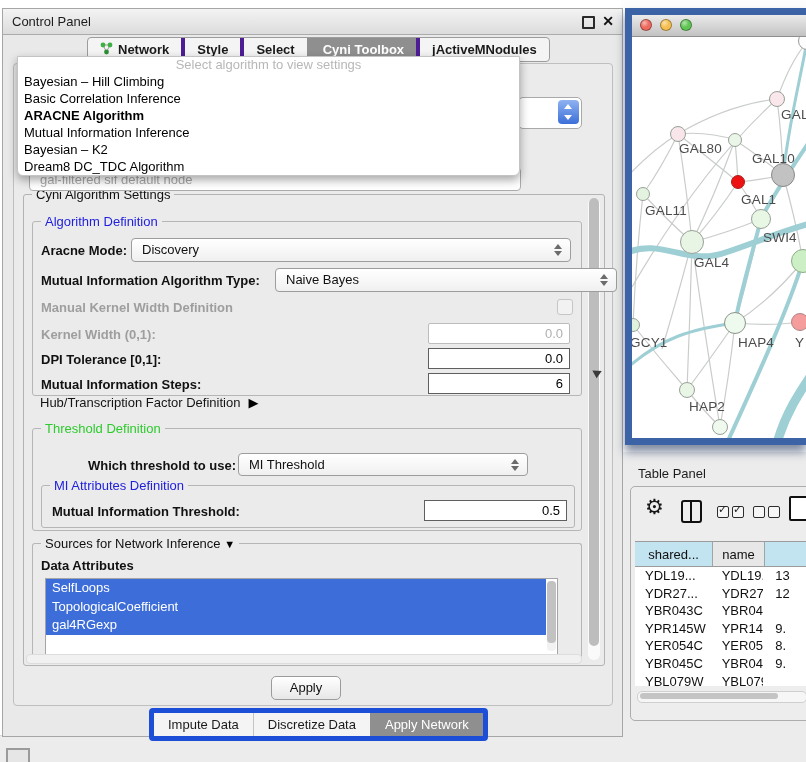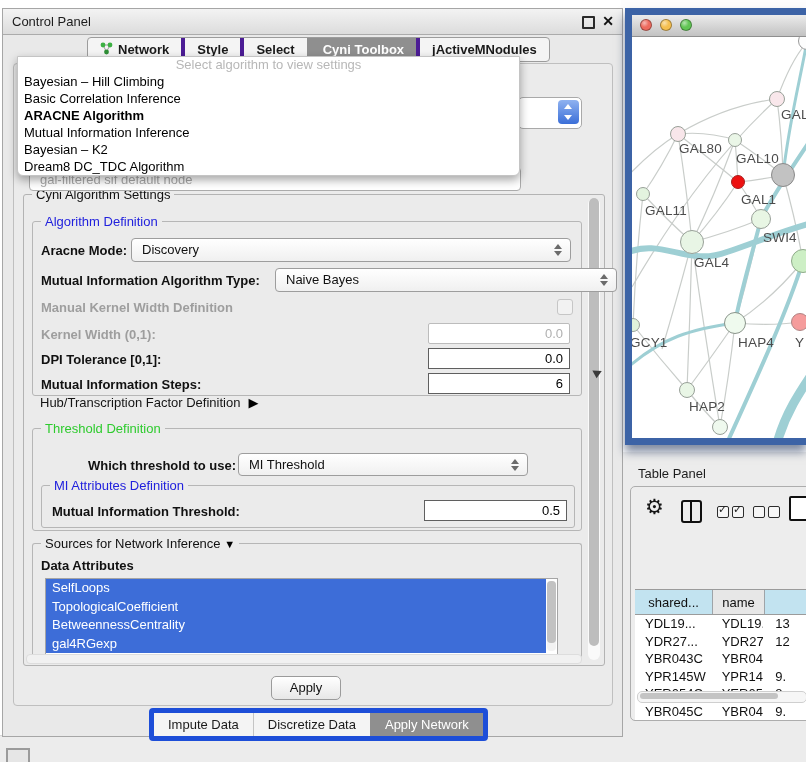--- a/index.html
+++ b/index.html
@@ -118,21 +118,21 @@
   .tp-label{left:638px;top:466px;color:#1d1d1d;z-index:2;}
   .tpanel{left:630px;top:486px;width:176px;height:233px;background:#ededed;border:1px solid #adadad;
           border-radius:5px 0 0 5px;z-index:2;overflow:hidden;}
   .gear{position:absolute;left:14px;top:8px;font-size:21px;color:#161616;}
   .cols-ic{position:absolute;left:50px;top:13px;width:17px;height:19px;border:2.5px solid #101010;border-radius:3px;}
   .cols-ic:after{content:"";position:absolute;left:6.5px;top:0;bottom:0;width:2.5px;background:#101010;}
   .cbx{position:absolute;width:10px;height:10px;border:1.5px solid #2c2c2c;border-radius:2px;background:#f6f6f6;}
   .cbx .m{position:absolute;left:0px;top:-4px;font-size:11px;color:#222;}
   .doc-ic{position:absolute;left:158px;top:9px;width:16px;height:21px;border:2.5px solid #101010;border-radius:2px;background:#fff;}
   .ttable{position:absolute;left:4px;top:54px;width:172px;height:144px;overflow:hidden;background:#fff;
-          border-top:1px solid #9b9b9b;margin-top:48px;}
+          border-top:1px solid #9b9b9b;}
   .thead{display:flex;height:24px;border-bottom:1px solid #9b9b9b;}
   .th{box-sizing:border-box;border-right:1px solid #9fa4a8;display:flex;align-items:center;justify-content:center;color:#111;}
   .th.c1{width:111px;background:#c2e3f0;}
   .th.c2{width:73px;background:#e7e7e7;}
   .th.c3{width:60px;background:#c2e3f0;border-right:none;}
   .trow{display:flex;height:17.6px;line-height:17.6px;background:#fff;}
   .td{box-sizing:border-box;overflow:hidden;white-space:nowrap;}
   .td.c1{width:111px;padding-left:10px;}
   .td.c2{width:73px;padding-left:10px;}
   .td.c3{width:60px;padding-left:12px;}
@@ -266,21 +266,20 @@
       <div class="group g-src">
         <span class="legend" style="background:#ebebeb;">
           <span>Sources for Network Inference</span>
           <span class="tri-d">▼</span>
         </span>
         <span class="attr-label">Data Attributes</span>
         <div class="attr-list">
           <div>
               <div class="attr-item">SelfLoops</div>
               <div class="attr-item">TopologicalCoefficient</div>
-              <div class="attr-item">BetweennessCentrality</div>
               <div class="attr-item">gal4RGexp</div>
             </div>
           <div class="attr-scroll">
               <div class="thumb"></div>
             </div>
         </div>
       </div>
 
       <div class="hscroll"></div>
     </div>
@@ -348,21 +347,21 @@
           <path stroke-width="3" d="M175,4 C168,44 158,80 151,138"></path>
         </g>
       </svg>
       <div>
           <div class="net-node" style="left: 166px; top: -5px; height: 18px; width: 18px; background: rgb(253, 253, 253); border-color: rgb(154, 154, 154);"></div>
           <div class="net-node" style="left: 137px; top: 54px; height: 16px; width: 16px; background: rgb(249, 231, 235); border-color: rgb(152, 160, 152);"></div>
           <div class="net-label" style="left: 149px; top: 70px;">GAL</div>
           <div class="net-node" style="left: 38px; top: 89px; height: 16px; width: 16px; background: rgb(248, 230, 234); border-color: rgb(152, 160, 152);"></div>
           <div class="net-label" style="left: 47px; top: 104px;">GAL80</div>
           <div class="net-node" style="left: 96px; top: 96px; height: 14px; width: 14px; background: rgb(234, 246, 231); border-color: rgb(152, 160, 152);"></div>
-          <div class="net-label" style="left: 104px; top: 114px;">GAL10</div>
+          <div class="net-label" style="left: 104px; top: 114px; padding-left: 16px;">GAL10</div>
           <div class="net-node" style="left: 99px; top: 138px; height: 14px; width: 14px; background: rgb(237, 17, 17); border-color: rgb(168, 32, 32);"></div>
           <div class="net-label" style="left: 109px; top: 155px;">GAL1</div>
           <div class="net-node" style="left: 139px; top: 126px; height: 24px; width: 24px; background: rgb(194, 194, 194); border-color: rgb(138, 138, 138);"></div>
           <div class="net-node" style="left: 4px; top: 150px; height: 14px; width: 14px; background: rgb(227, 243, 223); border-color: rgb(152, 160, 152);"></div>
           <div class="net-label" style="left: 13px; top: 166px;">GAL11</div>
           <div class="net-node" style="left: 119px; top: 172px; height: 20px; width: 20px; background: rgb(232, 246, 228); border-color: rgb(152, 160, 152);"></div>
           <div class="net-label" style="left: 131px; top: 193px;">SWI4</div>
           <div class="net-node" style="left: 48px; top: 193px; height: 24px; width: 24px; background: rgb(232, 245, 229); border-color: rgb(152, 160, 152);"></div>
           <div class="net-label" style="left: 62px; top: 218px;">GAL4</div>
           <div class="net-node" style="left: 159px; top: 212px; height: 24px; width: 24px; background: rgb(205, 239, 197); border-color: rgb(143, 170, 138);"></div>

